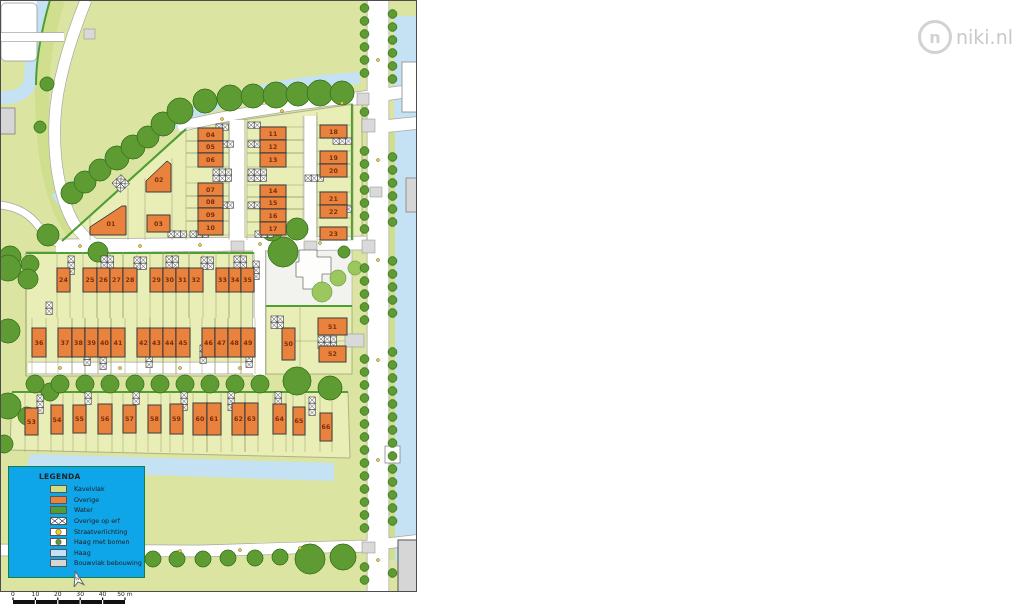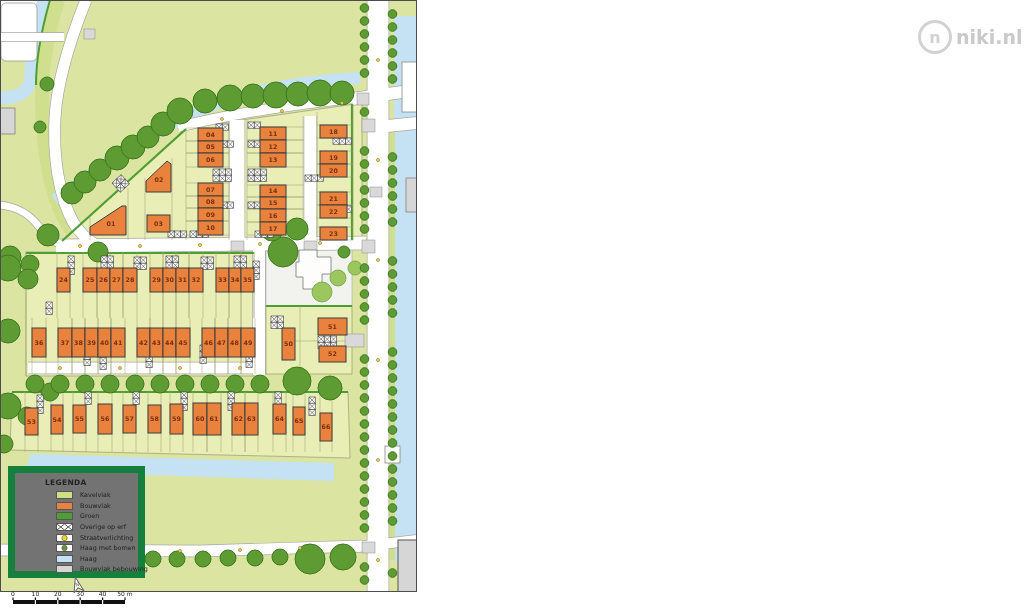--- a/index.html
+++ b/index.html
@@ -6,41 +6,41 @@
   body{font-family:"DejaVu Sans", sans-serif;}
   .stage{position:relative;width:1024px;height:612px;background:#fff;overflow:hidden;}
   #plan-svg{position:absolute;left:0;top:0;display:block;}
 
   .plot{fill:var(--c-bouwvlak);stroke:#3f3f3f;stroke-width:1;}
   .plot-nr{font:bold 6.3px "DejaVu Sans",sans-serif;fill:var(--c-plot_number);}
   .lot{stroke:var(--c-lotline);stroke-width:0.5;}
   .tree{fill:var(--c-tree);stroke:var(--c-tree_dark_stroke);stroke-width:1;}
   .tree-light{fill:var(--c-tree_light);stroke:var(--c-tree_light_stroke);stroke-width:0.8;}
 
-  .legend{position:absolute;left:8px;top:466px;width:137px;height:112px;background:#737373;
-          border:7px solid #15803d;box-sizing:border-box;padding:4px 6px 0 6px;z-index:5;}
+  .legend{position:absolute;left:8px;top:466px;width:137px;height:112px;background:#0ea5e9;
+          border:1px solid #15803d;box-sizing:border-box;padding:4px 6px 0 6px;z-index:5;}
   .legend-title{font-size:7.5px;font-weight:bold;letter-spacing:0.3px;color:#222;margin:1px 0 3px 24px;}
   .legend-item{display:flex;align-items:center;height:10.6px;padding-left:35px;}
   .legend-item .sw{width:17px;height:8px;flex:0 0 17px;margin-right:7px;border:1px solid #555;
                    box-sizing:border-box;display:flex;align-items:center;justify-content:center;background:#fff;}
   .legend-item .sw svg{display:block;}
   .legend-item .lbl{font-size:6.4px;color:#222;white-space:nowrap;}
   .compass{width:100%;text-align:center;margin-top:1px;}
 
   .scalebar{position:absolute;left:10px;top:590px;width:130px;z-index:5;}
   .scale-labels{position:relative;height:7px;}
   .scale-labels span{position:absolute;top:0;font-size:6px;color:#222;transform:translateX(-50%);white-space:nowrap;}
   .scalebar svg{display:block;}
 
   .logo{position:absolute;left:918px;top:20px;display:flex;align-items:center;gap:4px;
         color:#cbcbcb;z-index:6;}
   .logo-mark{width:28px;height:28px;border:3px solid #d2d2d2;border-radius:50%;display:flex;
              align-items:center;justify-content:center;font-size:16px;font-weight:bold;color:#d2d2d2;
              box-shadow:0 1px 0 #fff;}
-  .logo-text{font-size:19px;font-weight:bold;color:#c9c9c9;text-shadow:0 1px 0 #fff;}
+  .logo-text{font-size:19px;font-weight:normal;color:#c9c9c9;text-shadow:0 1px 0 #fff;}
 </style>
 </head>
 <body>
 
 <div class="stage">
 
   <svg id="plan-svg" viewBox="0 0 417 592" width="417" height="592">
     <g>
       <rect x="0" y="0" width="417" height="592" fill="var(--c-kavel_base)"></rect>
       <polygon points="0,0 44,0 38,42 0,42" fill="#ffffff"></polygon>
@@ -1101,25 +1101,25 @@
 
   <div class="legend">
     <div class="legend-title">LEGENDA</div>
     <div id="legend-items">
         <div class="legend-item">
           <span class="sw" style="background: rgb(207, 221, 133);"></span>
           <span class="lbl">Kavelvlak</span>
         </div>
         <div class="legend-item">
           <span class="sw" style="background: rgb(232, 130, 60);"></span>
-          <span class="lbl">Bouwvlak</span>
+          <span class="lbl">Overige</span>
         </div>
         <div class="legend-item">
           <span class="sw" style="background: rgb(79, 158, 51);"></span>
-          <span class="lbl">Groen</span>
+          <span class="lbl">Water</span>
         </div>
         <div class="legend-item">
           <span class="sw">
             <svg width="15" height="6" viewBox="0 0 15 6">
               <path d="M0,0 L7.5,6 M7.5,0 L0,6 M7.5,0 L15,6 M15,0 L7.5,6" stroke="#333" stroke-width="0.8" fill="none"></path>
             </svg>
           </span>
           <span class="lbl">Overige op erf</span>
         </div>
         <div class="legend-item">

